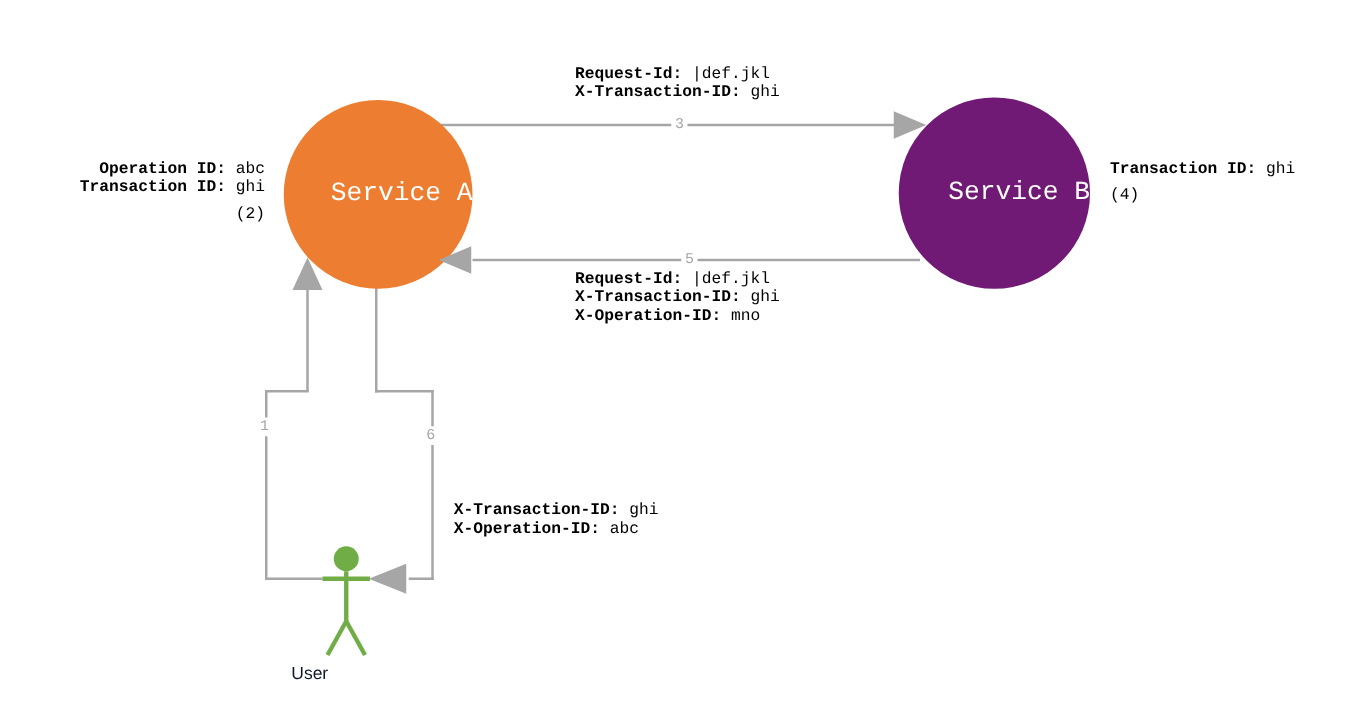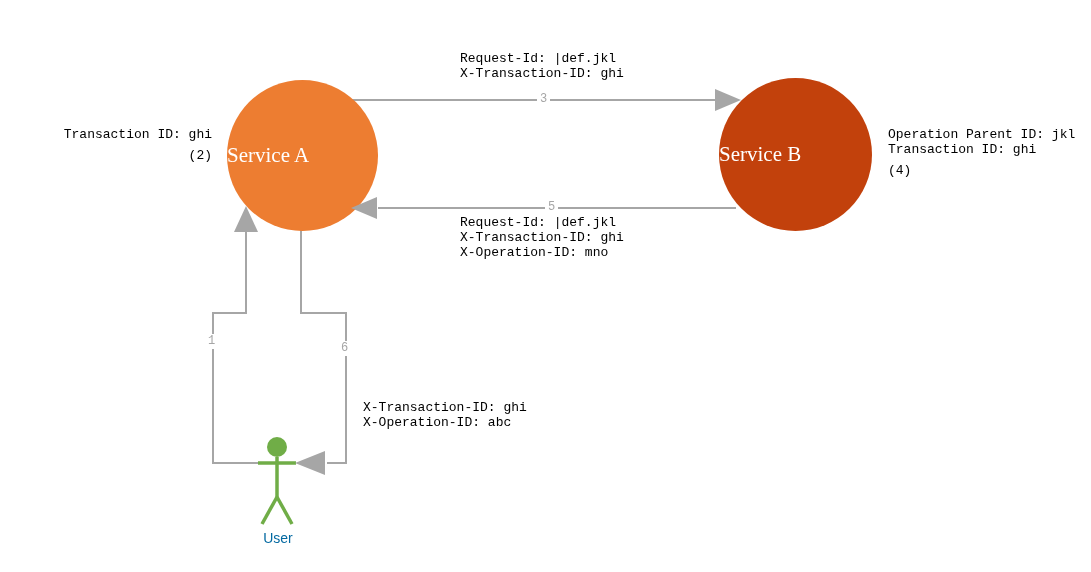--- a/index.html
+++ b/index.html
@@ -11,24 +11,24 @@
     background: #ffffff;
     font-family: "Liberation Sans", sans-serif;
     overflow: hidden;
   }
   
   .node {
     position: absolute;
     border-radius: 50%;
     display: flex;
     align-items: center;
-    justify-content: flex-start;
+    justify-content: flex-end;
     color: #ffffff;
     font-size: 21px;
-    font-family: Liberation Serif, serif;
+    font-family: Liberation Mono, monospace;
     z-index: 3;
   }
   .node-a { left: 227px; top: 80px;  width: 151px; height: 151px; background: #ED7D31; }
   .node-b { left: 719px; top: 78px;  width: 153px; height: 153px; background: #4472C4; }
   
   .hline, .vline { position: absolute; background: #A6A6A6; z-index: 1; }
   .hline { height: 2px; }
   .vline { width: 2px; }
   
   .arrow { position: absolute; width: 0; height: 0; z-index: 4; }
@@ -50,31 +50,31 @@
   
   .tblock {
     position: absolute;
     font-family: "Liberation Mono", monospace;
     font-size: 13px;
     line-height: 15px;
     color: #000000;
     white-space: nowrap;
     z-index: 2;
   }
-  .tblock .lbl { font-weight: normal; padding-right: 7.8px; }
+  .tblock .lbl { font-weight: bold; padding-right: 7.8px; }
   .tblock.right { text-align: right; }
   .tblock .note { margin-top: 6px; }
   
   .actor { position: absolute; left: 233px; top: 425px; z-index: 3; }
   .actor-label {
     position: absolute;
     left: 233px; top: 530px; width: 90px;
-    text-align: center;
+    text-align: left;
     font-size: 14px;
-    color: #0369a1;
+    color: #0f172a;
     font-family: "Liberation Sans", sans-serif;
     z-index: 2;
   }
 </style>
 </head>
 <body>
 
 <div class="canvas">
 
   <div class="hline" style="left:350px; top:99px;  width:368px;"></div>
@@ -89,47 +89,47 @@
   <div class="hline" style="left:212px; top:462px; width:46px;"></div>
 
   <span class="step" style="left:537px; top:92px;">3</span>
   <span class="step" style="left:545px; top:200px;">5</span>
   <span class="step" style="left:205px; top:334px;">1</span>
   <span class="step" style="left:338px; top:341px;">6</span>
 
   <div class="node node-a" style="background: rgb(237, 125, 49);">
     <span>Service A</span>
   </div>
-  <div class="node node-b" style="background: #c2410c;">
+  <div class="node node-b" style="background: #701a75;">
     <span>Service B</span>
   </div>
 
   <div class="arrow arrow-right" style="left:715px; top:89px;"></div>
   <div class="arrow arrow-left" style="left:351px; top:197px;"></div>
   <div class="arrow arrow-up" style="left:234px; top:206px;"></div>
   <div class="arrow arrow-left-lg" style="left:295px; top:451px;"></div>
 
   <div class="tblock" style="left:460px; top:51px;">
     <div><span class="lbl">Request-Id:</span><span>|def.jkl</span></div>
     <div><span class="lbl">X-Transaction-ID:</span><span>ghi</span></div>
   </div>
 
   <div class="tblock" style="left:460px; top:215px;">
     <div><span class="lbl">Request-Id:</span><span>|def.jkl</span></div>
     <div><span class="lbl">X-Transaction-ID:</span><span>ghi</span></div>
     <div><span class="lbl">X-Operation-ID:</span><span>mno</span></div>
   </div>
 
   <div class="tblock right" style="left:22px; top:127px; width:190px;">
+    <div><span class="lbl">Operation ID:</span><span>abc</span></div>
     <div><span class="lbl">Transaction ID:</span><span>ghi</span></div>
     <div class="note">(2)</div>
   </div>
 
   <div class="tblock" style="left:888px; top:127px;">
-    <div><span class="lbl">Operation Parent ID:</span><span>jkl</span></div>
     <div><span class="lbl">Transaction ID:</span><span>ghi</span></div>
     <div class="note">(4)</div>
   </div>
 
   <div class="tblock" style="left:363px; top:400px;">
     <div><span class="lbl">X-Transaction-ID:</span><span>ghi</span></div>
     <div><span class="lbl">X-Operation-ID:</span><span>abc</span></div>
   </div>
 
   <svg class="actor" width="90" height="105" viewBox="0 0 90 105">

